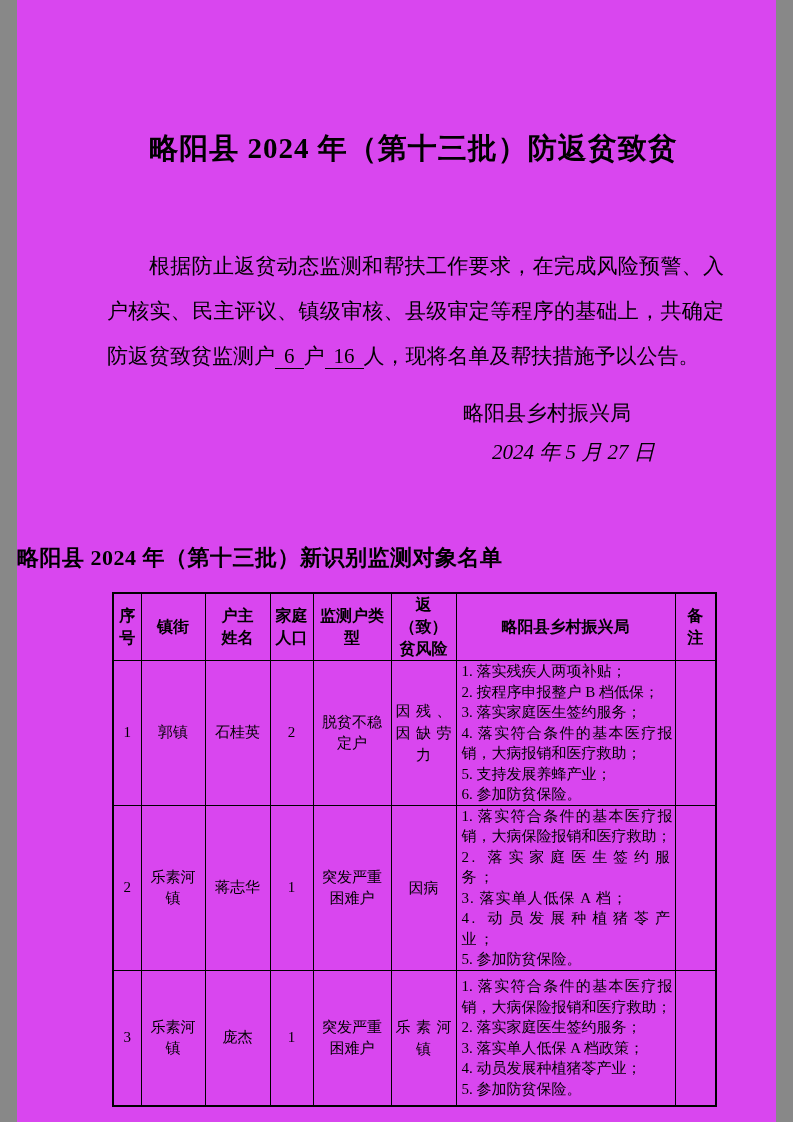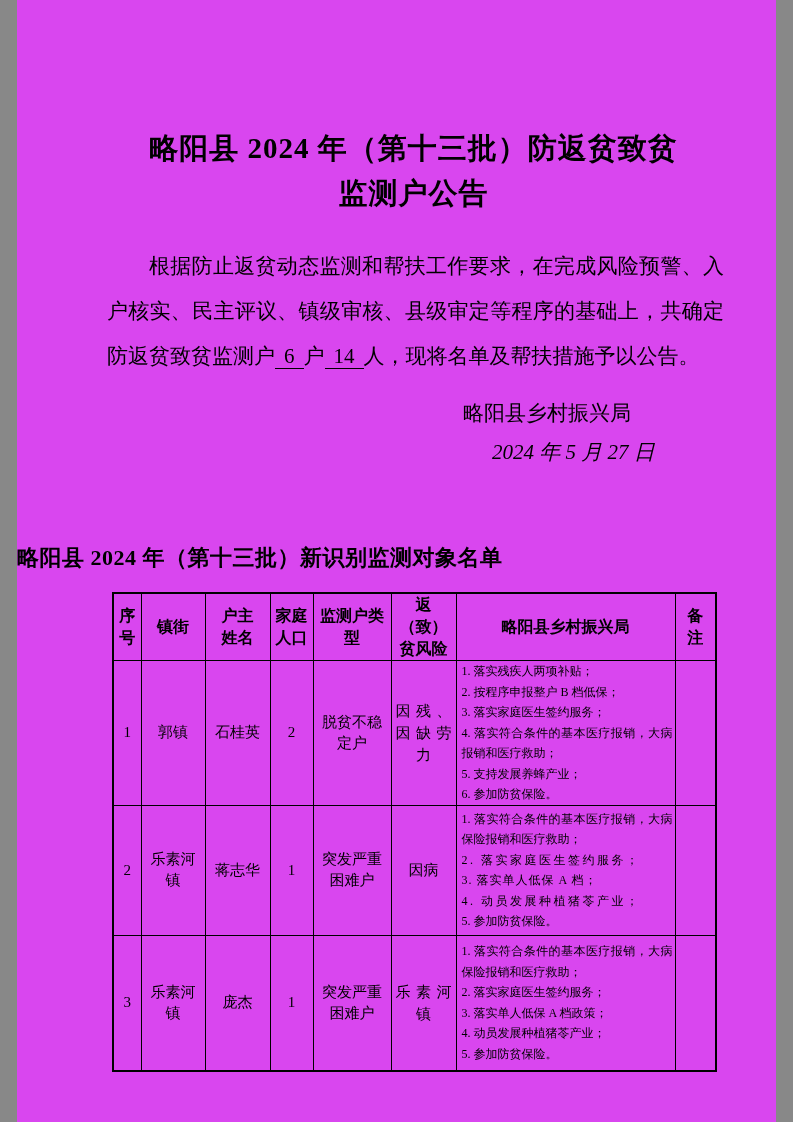--- a/index.html
+++ b/index.html
@@ -73,41 +73,40 @@
   table.roster tbody tr:nth-child(3) { height: 136px; }
   td.c-seq, td.c-town, td.c-name, td.c-size, td.c-type, td.c-note {
     font-size: 15px; line-height: 21px; text-align: center; padding: 0 4px;
   }
   td.c-risk {
     font-size: 15px; line-height: 22px;
     text-align: justify; text-align-last: center;
     padding: 0 4px;
   }
   td.c-measures {
-    font-size: 12px; line-height: 20.5px;
+    font-size: 15px; line-height: 20.5px;
     padding: 0 2px 0 5px;
     text-align: justify;
   }
   .measure-item { text-align: justify; }
   
   tbody tr:nth-child(2) .measure-item:nth-child(2) { letter-spacing: 2.5px; }
   tbody tr:nth-child(2) .measure-item:nth-child(3) { letter-spacing: 1px; }
   tbody tr:nth-child(2) .measure-item:nth-child(4) { letter-spacing: 2.5px; }
 </style>
 </head>
 <body>
 
 <div class="page">
 
   <div class="doc-title">
     <div>略阳县 2024 年（第十三批）防返贫致贫</div>
-    <div>监测户公告</div>
   </div>
 
-  <div class="body-paragraph"><span>根据防止返贫动态监测和帮扶工作要求，在完成风险预警、入户核实、民主评议、镇级审核、县级审定等程序的基础上，共确定防返贫致贫监测户</span><span class="u">6</span><span>户</span><span class="u">14</span><span>人，现将名单及帮扶措施予以公告。</span></div>
+  <div class="body-paragraph"><span>根据防止返贫动态监测和帮扶工作要求，在完成风险预警、入户核实、民主评议、镇级审核、县级审定等程序的基础上，共确定防返贫致贫监测户</span><span class="u">6</span><span>户</span><span class="u">16</span><span>人，现将名单及帮扶措施予以公告。</span></div>
 
   <div class="signature-line">略阳县乡村振兴局</div>
   <div class="date-line">2024 年 5 月 27 日</div>
 
   <div class="table-title">略阳县 2024 年（第十三批）新识别监测对象名单</div>
 
   <table class="roster">
     <colgroup>
       <col style="width:28px">
         <col style="width:64px">

